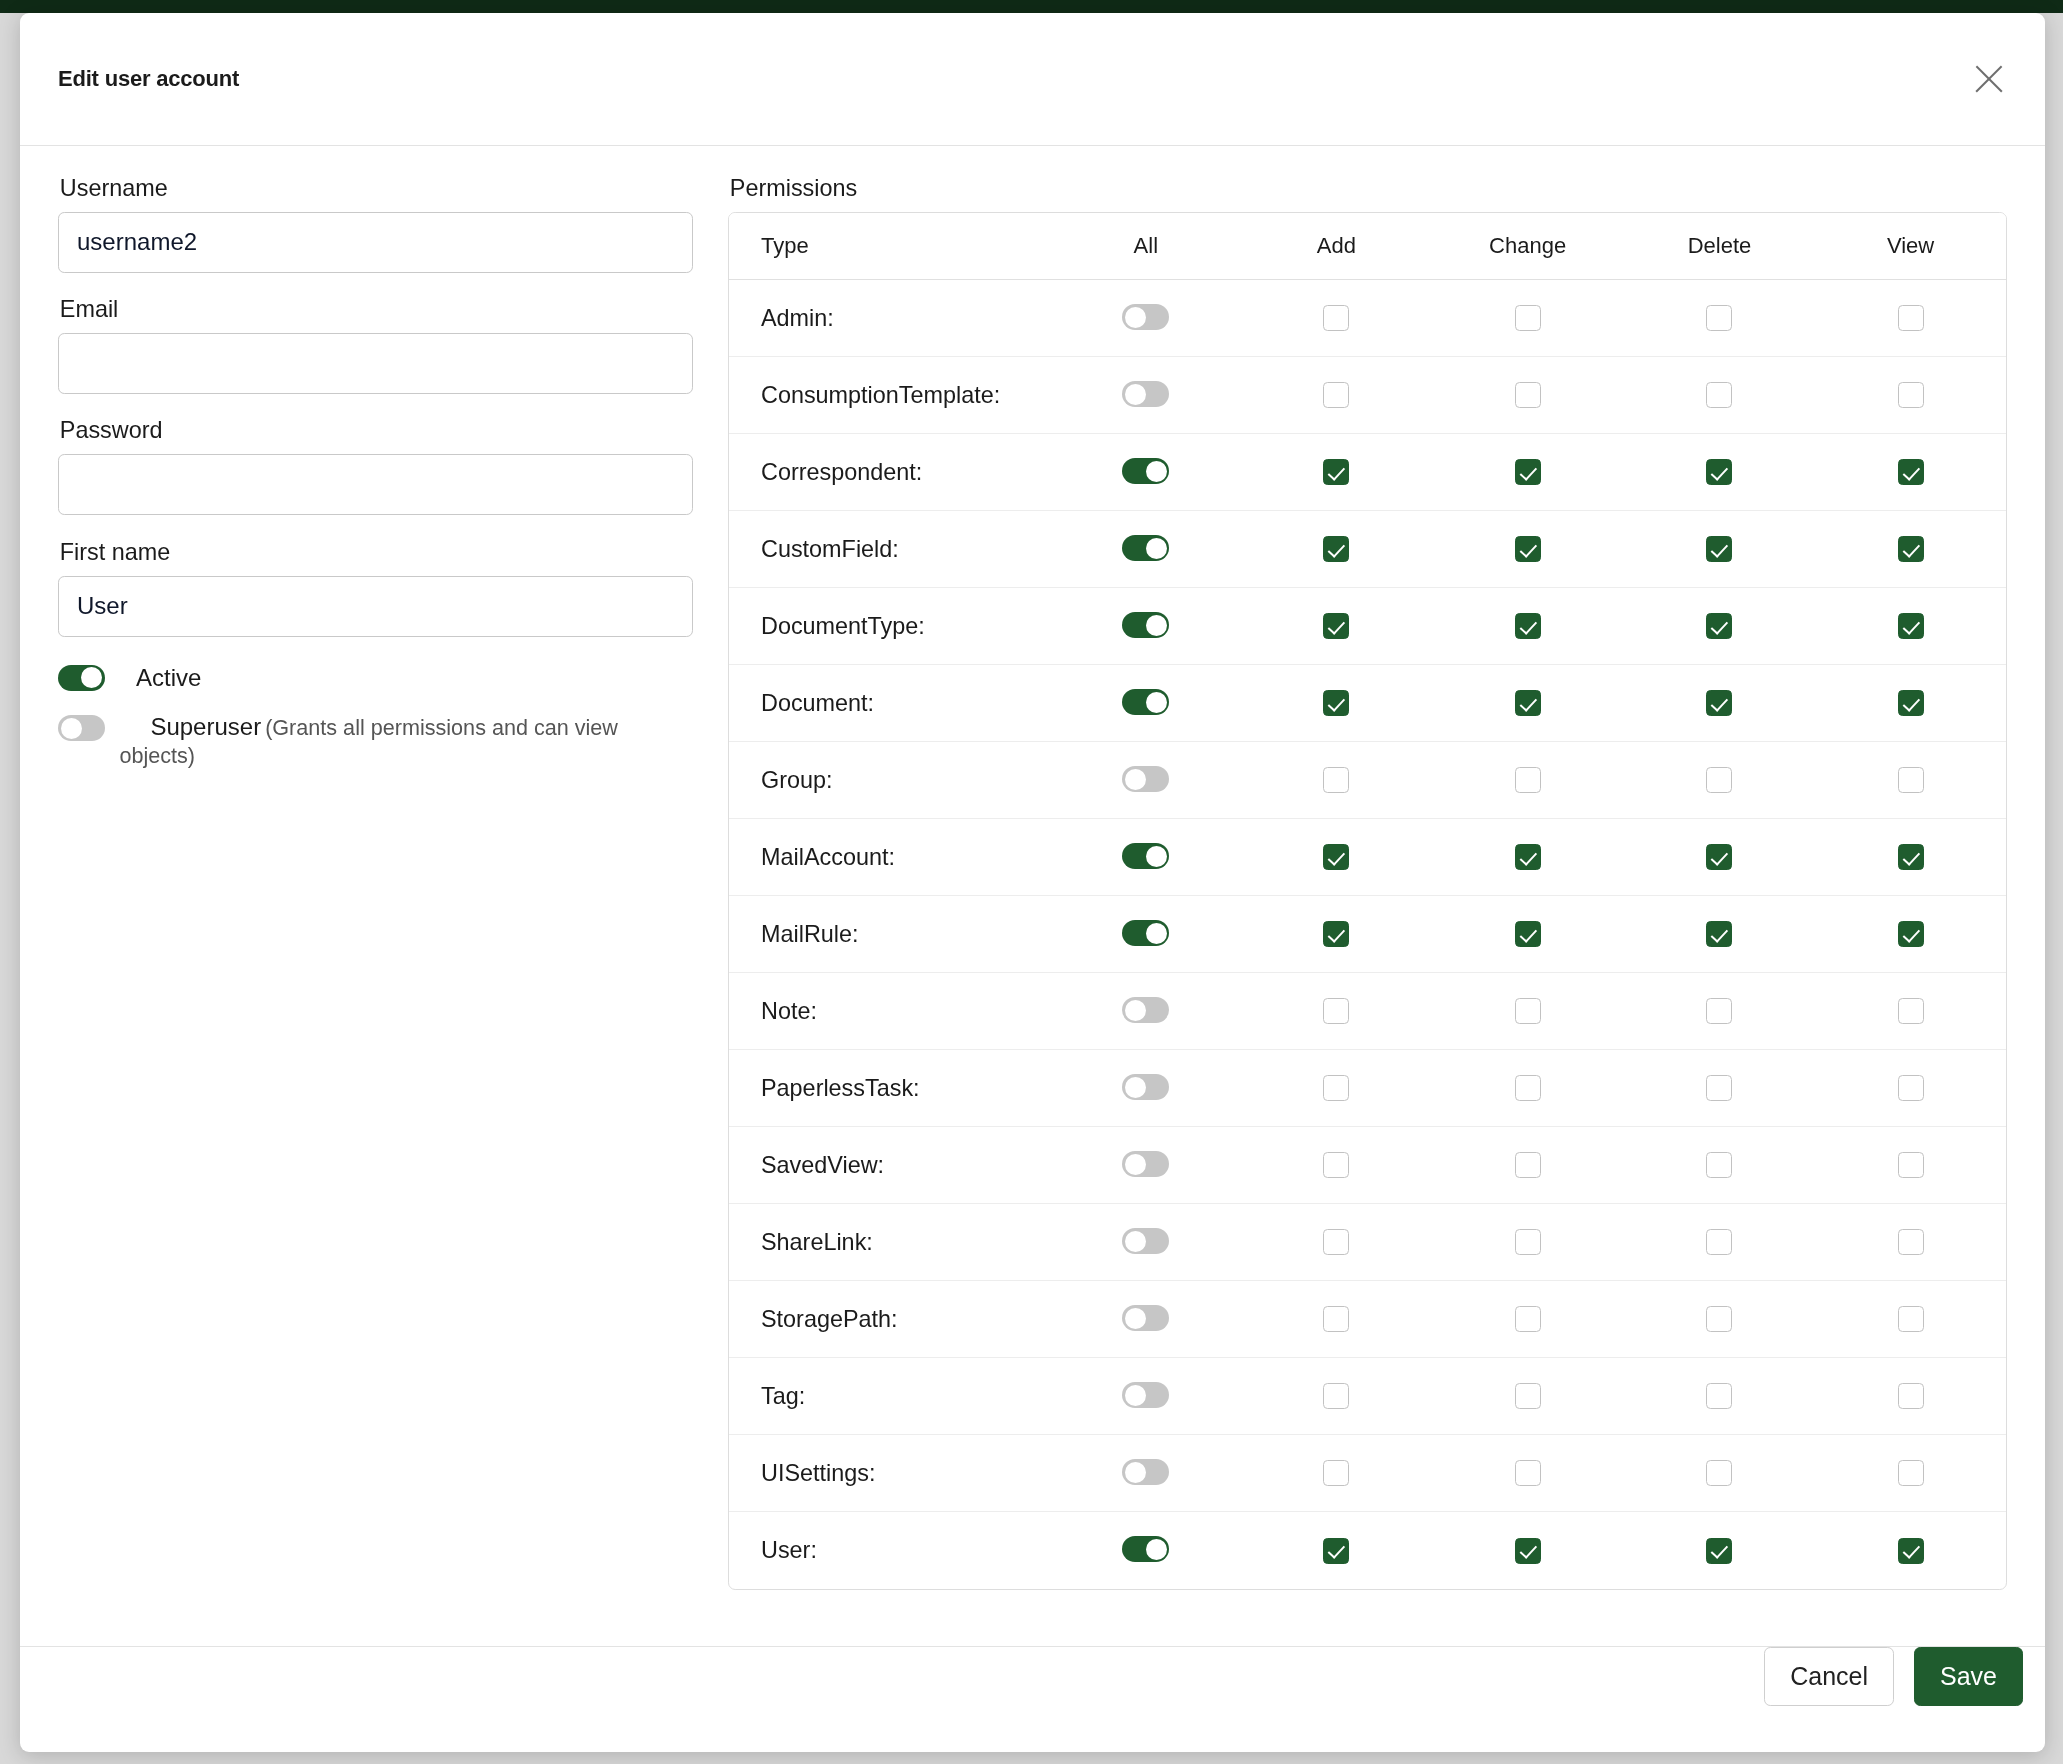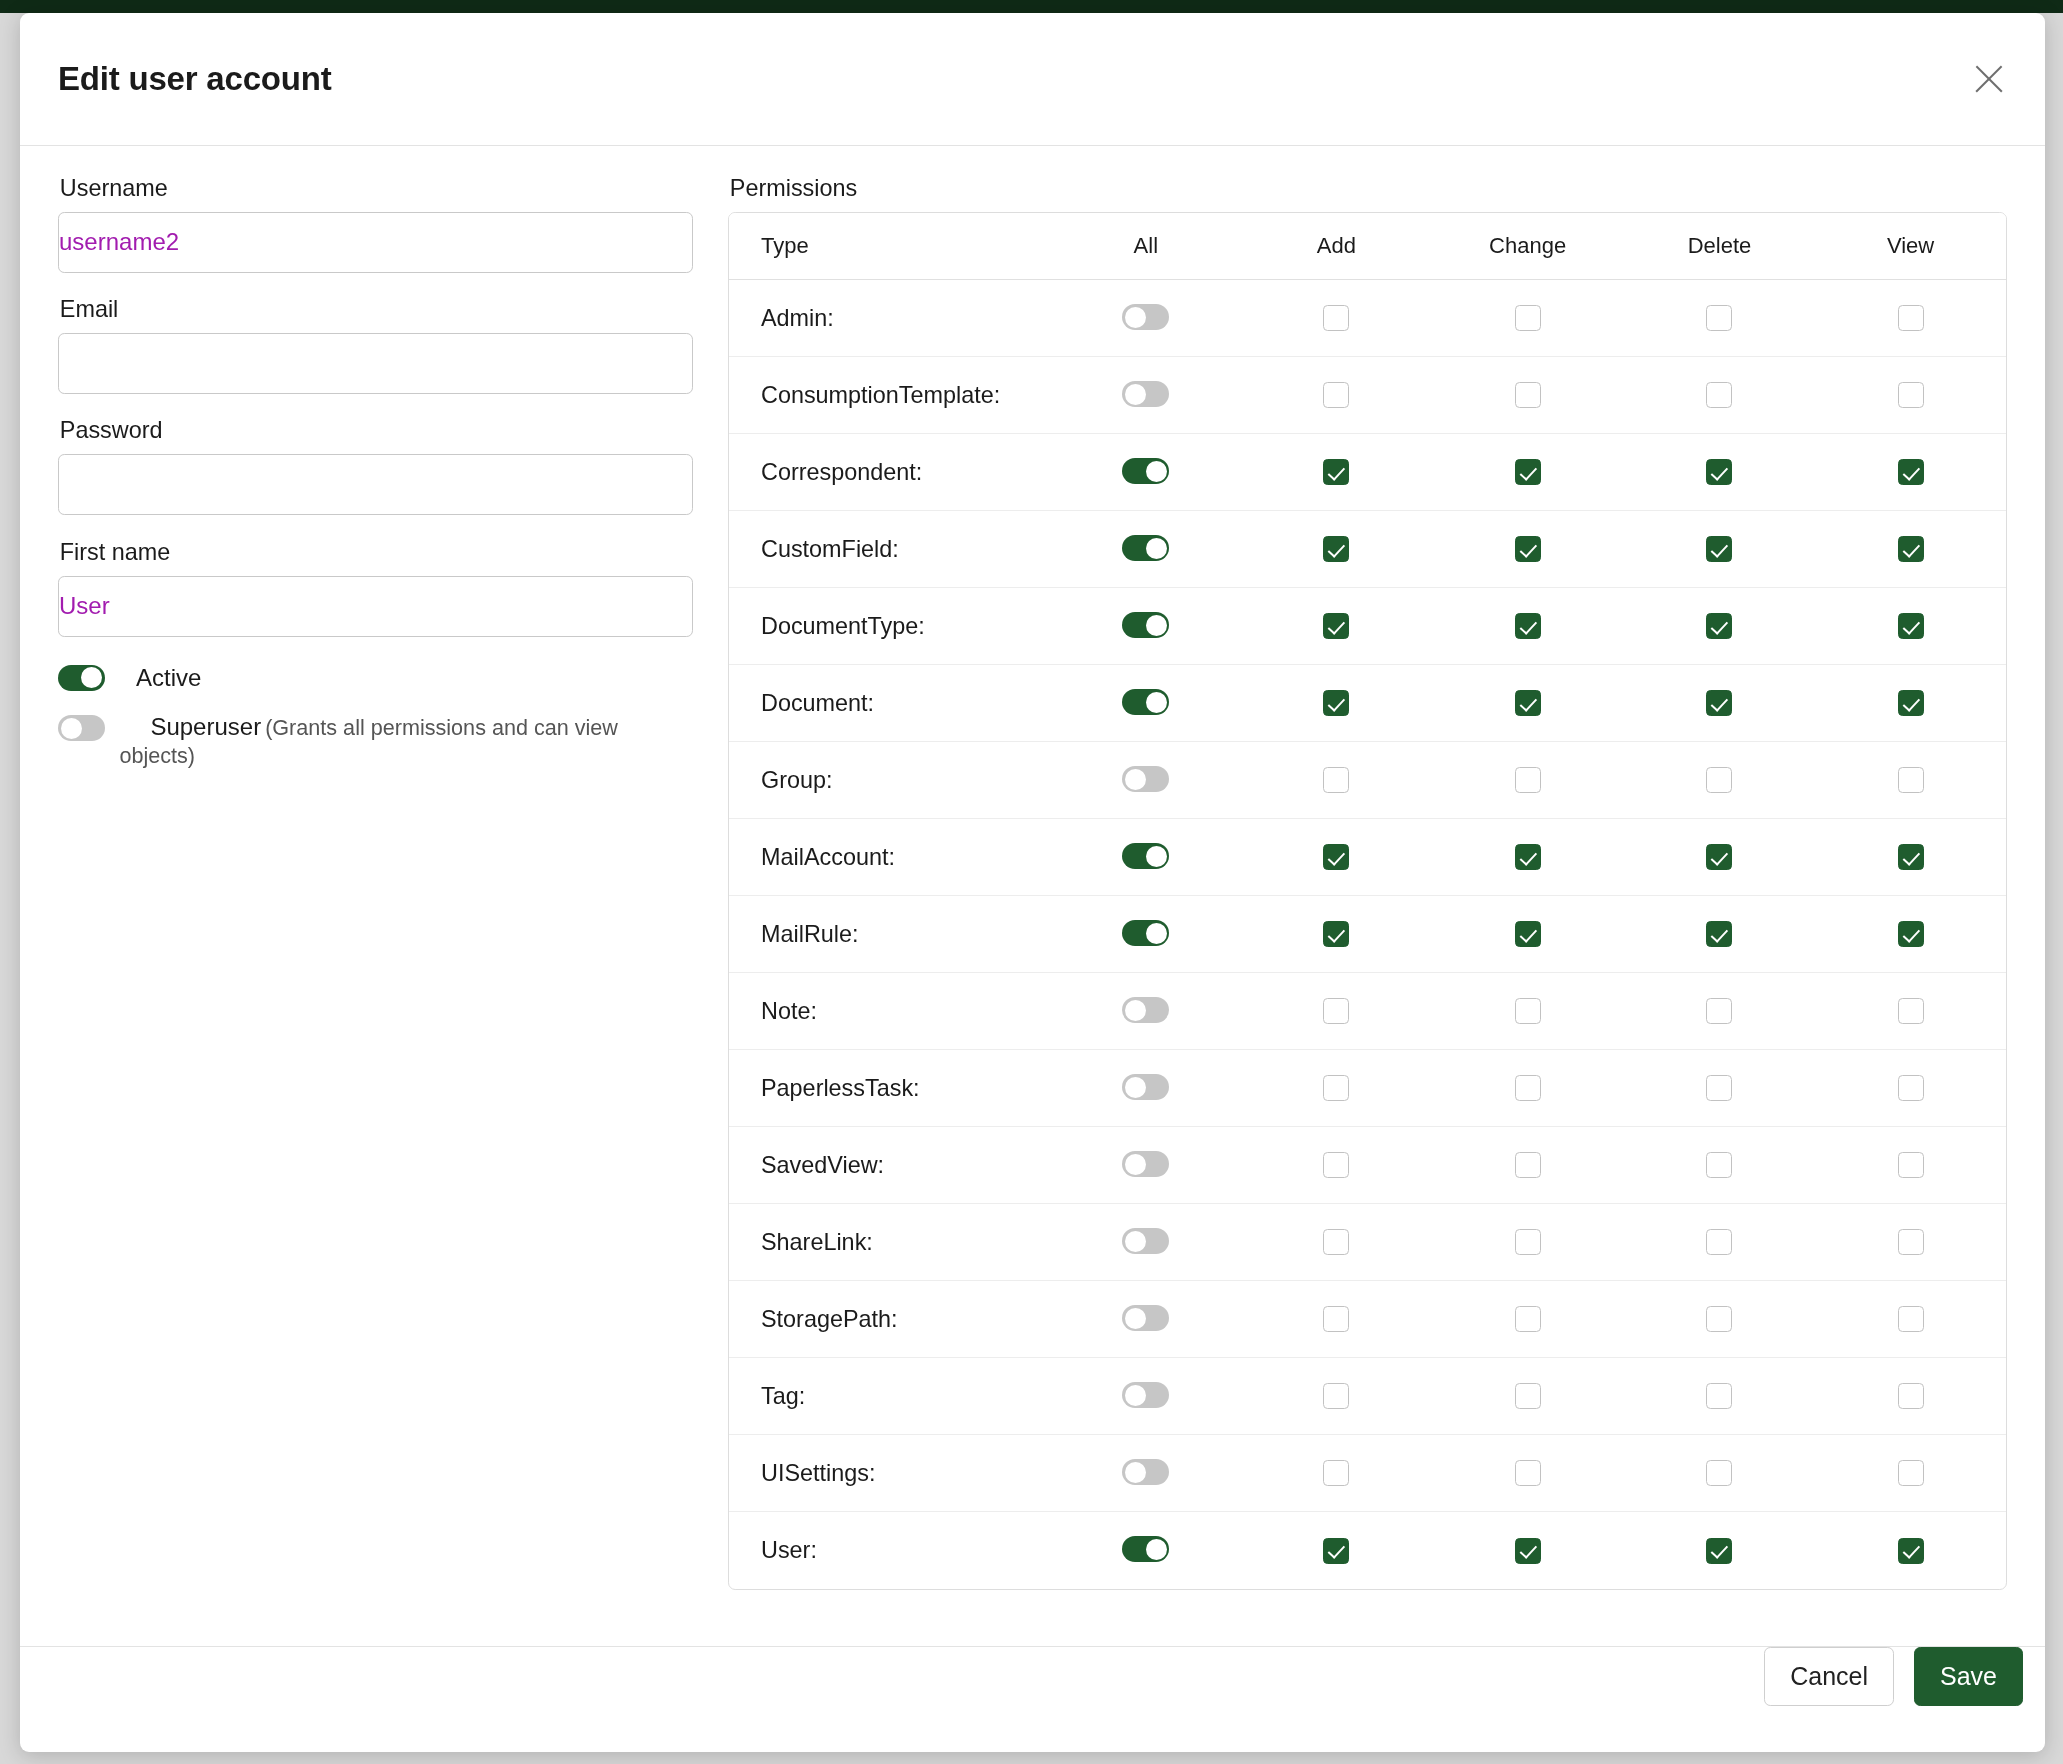--- a/index.html
+++ b/index.html
@@ -36,21 +36,21 @@
   }
   .modal-header {
     height: 133px;
     flex: 0 0 133px;
     border-bottom: 0.9px solid #e3e3e3;
     display: flex;
     align-items: center;
     padding: 0 36px 0 38px;
   }
   .modal-title {
-    font-size: 33px;
+    font-size: 22px;
     font-weight: bold;
     color: #1b1b1b;
     letter-spacing: -0.2px;
   }
   .close-btn {
     margin-left: auto;
     width: 41px;
     height: 41px;
     position: relative;
     cursor: pointer;
@@ -88,22 +88,22 @@
     color: #1b1b1b;
     margin: 0 0 10px 1.8px;
     display: block;
   }
   .field-input {
     width: 635px;
     height: 61px;
     border: 0.9px solid #c9c9c9;
     border-radius: 6.3px;
     font-size: 24px;
-    color: #a21caf;
-    padding: 0 0;
+    color: #0f172a;
+    padding: 0 18px;
     font-family: "Liberation Sans", sans-serif;
     background: #fff;
     outline: none;
     display: block;
   }
   .field-group { margin-bottom: 23.4px; }
 
   .toggle-row {
     display: flex;
     align-items: center;

